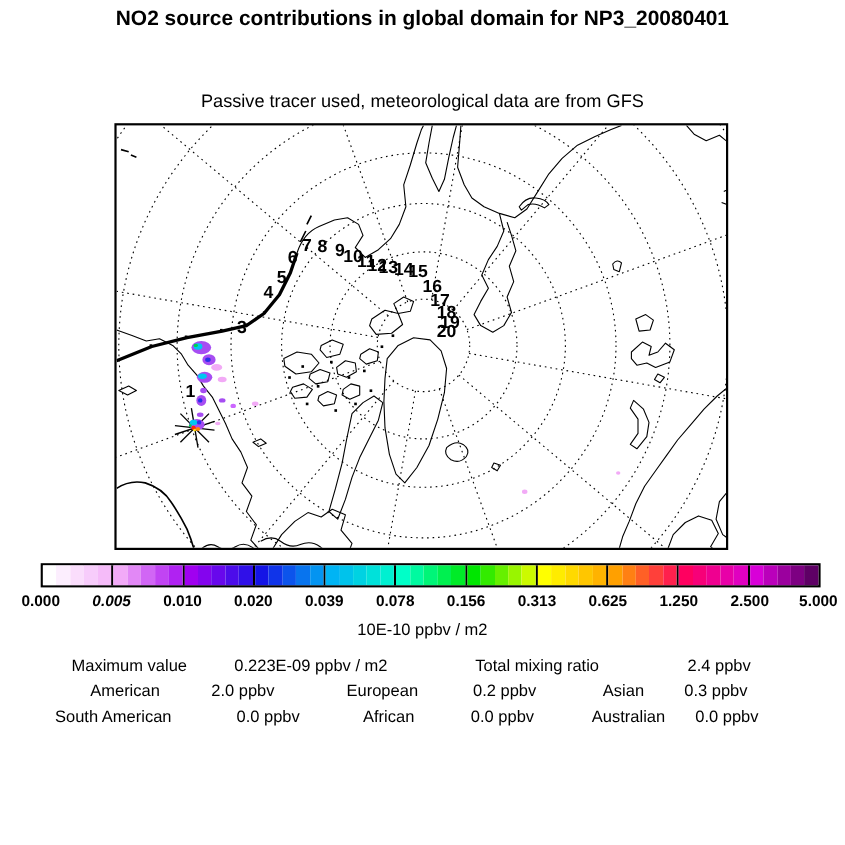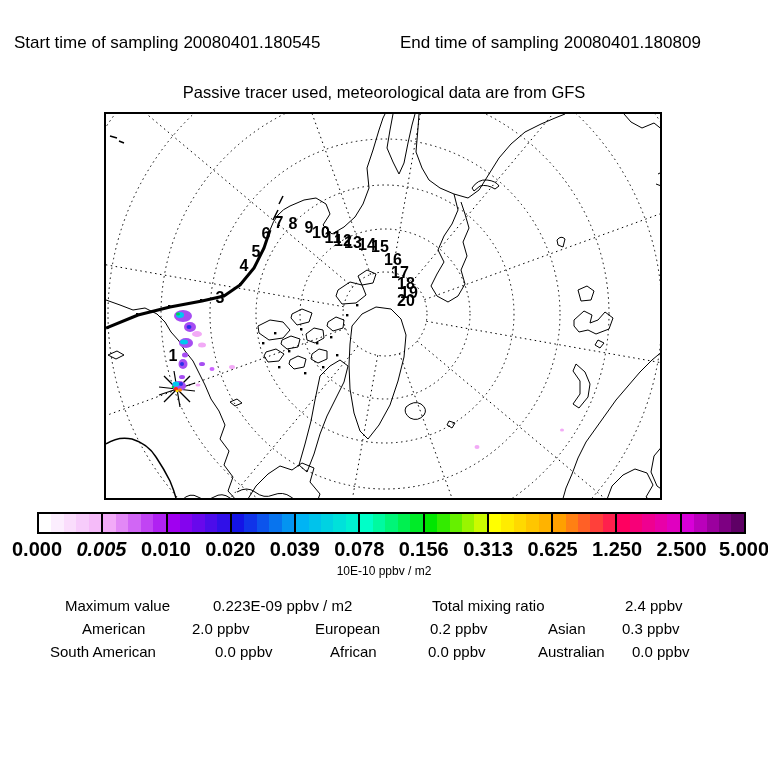--- a/index.html
+++ b/index.html
@@ -17,32 +17,31 @@
   .gap2{display:inline-block;width:9px;}
   .map-frame{position:absolute;left:104px;top:112px;width:558px;height:388px;
     border:2px solid #000;box-sizing:border-box;background:#fff;}
   .map-frame svg{display:block;width:554px;height:384px;}
   .colorbar{position:absolute;left:37px;top:512px;width:709px;height:22px;
     border:2px solid #000;box-sizing:border-box;display:flex;background:#fff;}
   .cb-seg{flex:1;display:flex;border-right:2px solid #000;}
   .cb-seg:last-child{border-right:none;}
   .cb-cell{flex:1;}
   .tick{position:absolute;top:538px;transform:translateX(-50%);
-    font-size:20px;font-weight:bold;white-space:nowrap;}
-  .unit{position:absolute;left:0;right:0;top:564px;text-align:center;font-size:12px;}
+    font-size:14px;font-weight:bold;white-space:nowrap;}
+  .unit{position:absolute;left:0;right:0;top:564px;text-align:center;font-size:15px;}
   .stat{position:absolute;font-size:15px;white-space:pre;}
 </style>
 </head>
 <body>
 
 <div class="canvas">
 
-
-  <div class="hline pos-l2a"><span>Start time of sampling</span><span class="gap1"></span><span>20080401.180545</span></div>
-  <div class="hline pos-l2b"><span>End time of sampling</span><span class="gap1"></span><span>20080401.180809</span></div>
+  <div class="title">NO2 source contributions in global domain for NP3_20080401</div>
+
   <div class="hline pos-l4">Passive tracer used, meteorological data are from GFS</div>
 
   <div class="map-frame">
     <svg id="map-svg" viewBox="0 0 554 384">
         <circle cx="279" cy="200" r="42" fill="none" stroke="#000" stroke-width="1" stroke-dasharray="1.5,3.5"></circle>
         <circle cx="279" cy="200" r="85" fill="none" stroke="#000" stroke-width="1" stroke-dasharray="1.5,3.5"></circle>
         <circle cx="279" cy="200" r="129" fill="none" stroke="#000" stroke-width="1" stroke-dasharray="1.5,3.5"></circle>
         <circle cx="279" cy="200" r="175" fill="none" stroke="#000" stroke-width="1" stroke-dasharray="1.5,3.5"></circle>
         <circle cx="279" cy="200" r="224" fill="none" stroke="#000" stroke-width="1" stroke-dasharray="1.5,3.5"></circle>
         <circle cx="279" cy="200" r="277" fill="none" stroke="#000" stroke-width="1" stroke-dasharray="1.5,3.5"></circle>

